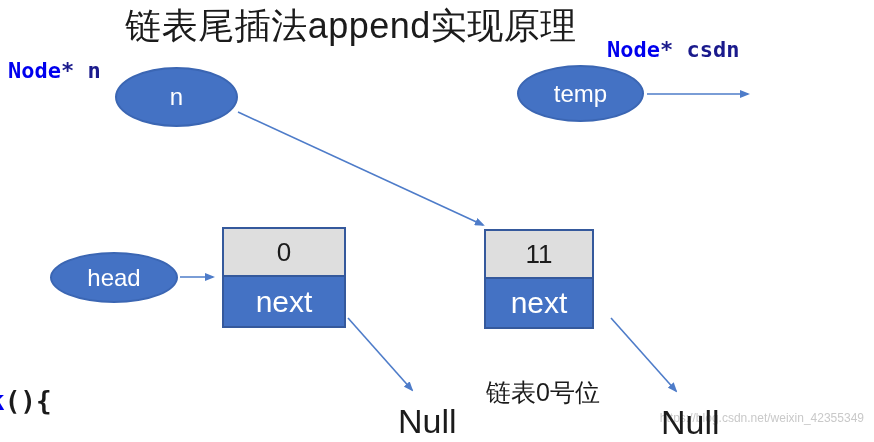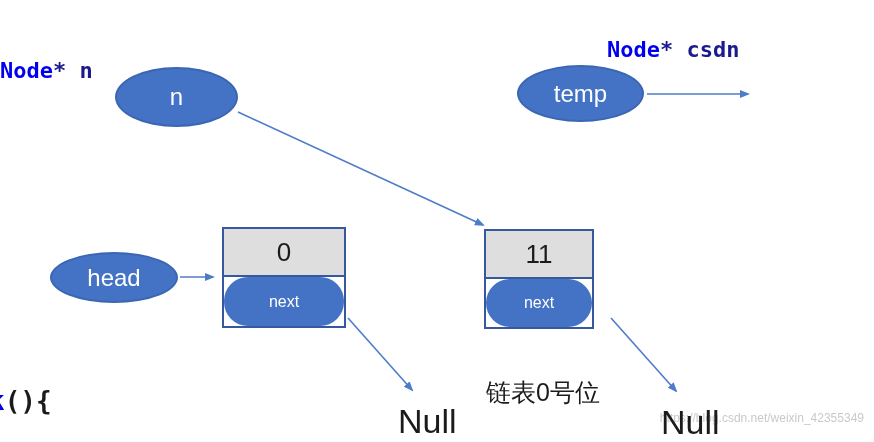--- a/index.html
+++ b/index.html
@@ -67,22 +67,21 @@
     height: 48px;
     display: flex; align-items: center; justify-content: center;
     font-size: 26px;
     border-bottom: 2px solid #35599c;
   }
   .node-box .next-cell {
     background: #4472c4;
     color: #ffffff;
     flex: 1;
     display: flex; align-items: center; justify-content: center;
-    font-size: 16px;
-    border-radius: 24px;
+    font-size: 30px;
   }
   .node-box-1 { left: 222px; top: 227px; width: 124px; height: 101px; }
   .node-box-2 { left: 484px; top: 229px; width: 110px; height: 100px; }
 
   .caption {
     font-size: 25px;
     color: #1b1b1b;
     text-align: center;
     white-space: nowrap;
   }
@@ -113,22 +112,23 @@
     width: 874px; height: 442px;
     z-index: 2;
     pointer-events: none;
   }
 </style>
 </head>
 <body>
 
 <div id="canvas">
 
+  <div class="abs title">链表尾插法append实现原理</div>
 
-  <div class="abs code" style="left:0; top:58px;"><span class="kw">Node</span><span class="rest">* n</span></div>
+  <div class="abs code" style="left:8px; top:58px;"><span class="kw">Node</span><span class="rest">* n</span></div>
 
   <div class="abs code" style="left:607px; top:37px;"><span class="kw">Node</span><span class="rest">* csdn</span></div>
 
   <div class="abs code-fragment"><span class="kw">k</span><span class="rest">(){</span></div>
 
   <div class="abs ellipse ellipse-n">
     <span>n</span>
   </div>
   <div class="abs ellipse ellipse-temp">
     <span>temp</span>

